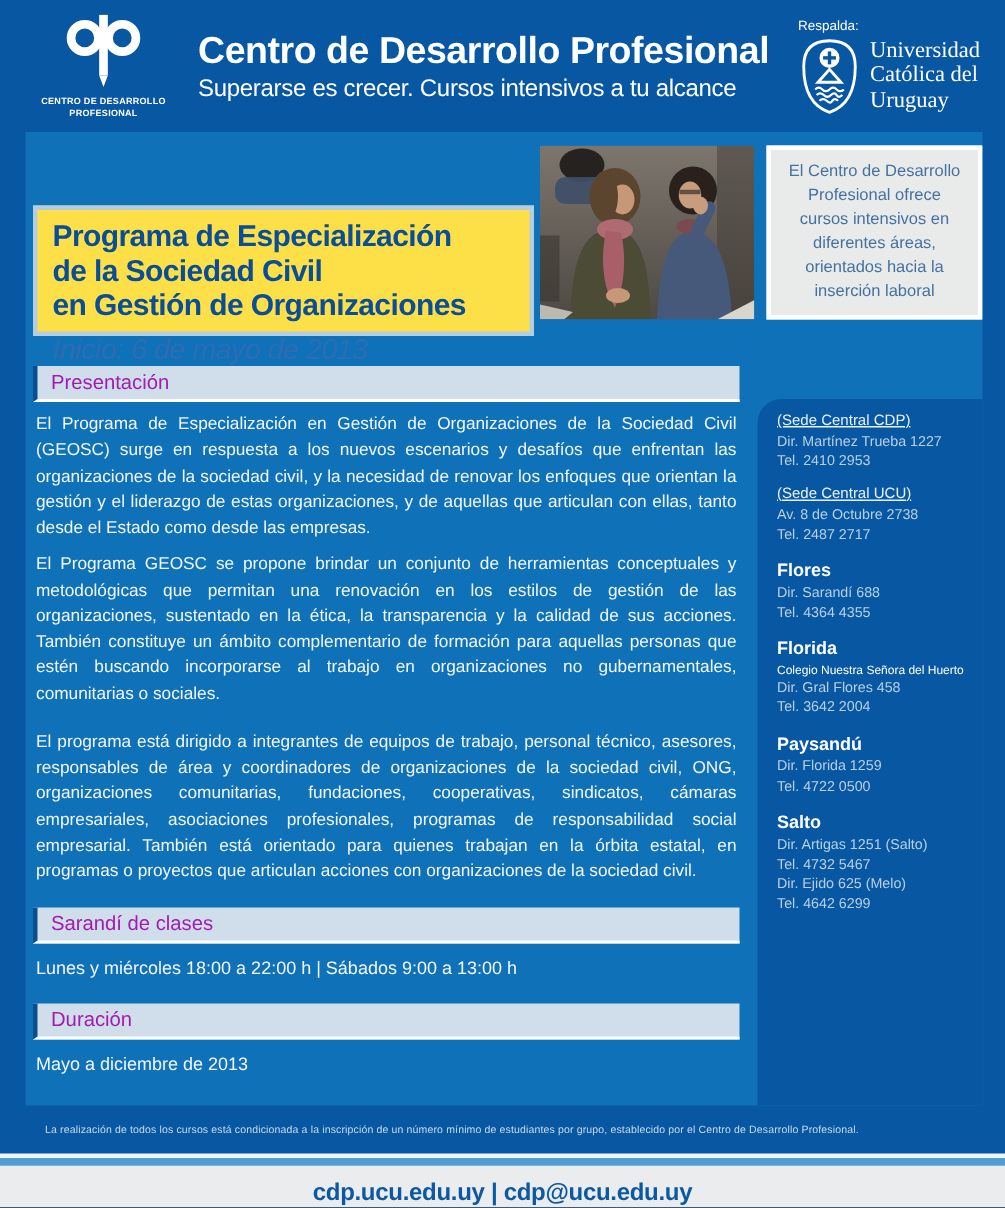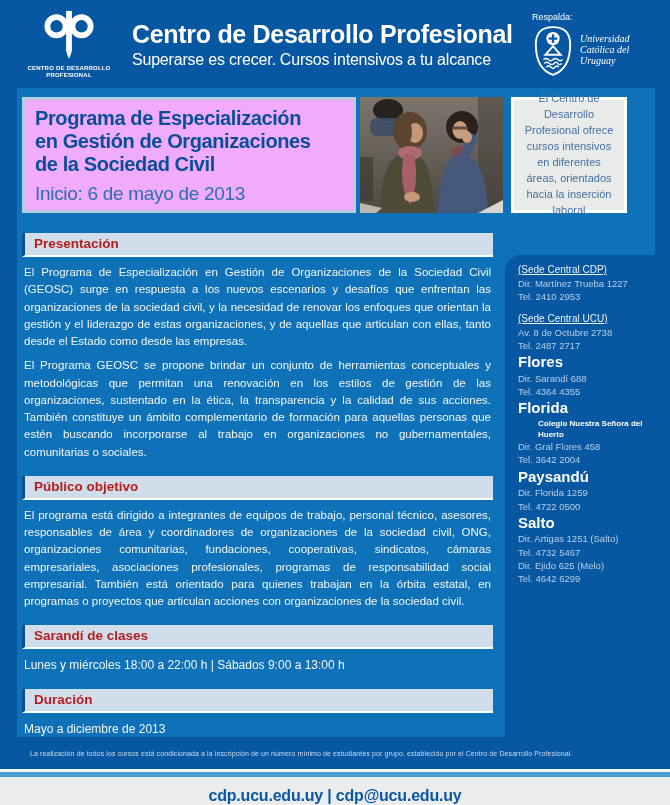--- a/index.html
+++ b/index.html
@@ -14,51 +14,51 @@
   
   .header{height:88px;display:flex;align-items:center;padding:0 12px 0 16px;box-sizing:border-box;}
   .logo-block{width:106px;text-align:center;flex:none;}
   .logo-label{color:#fff;font-size:6px;font-weight:bold;letter-spacing:.2px;line-height:1.25;width:96px;margin:2px auto 0;}
   .header-titles{flex:1;padding-left:10px;padding-top:2px;color:#fff;}
   .h-title{font-size:25px;font-weight:bold;letter-spacing:-.3px;line-height:1.05;}
   .h-sub{font-size:16px;margin-top:4px;letter-spacing:-.2px;}
   .endorse{width:126px;flex:none;color:#fff;margin-left:12px;}
   .endorse-label{font-size:9px;margin-bottom:3px;}
   .endorse-row{display:flex;align-items:center;}
-  .univ-name{font-family:"Liberation Serif", serif;font-size:10px;line-height:1.08;margin-left:6px;font-style:italic;}
+  .univ-name{font-family:"Liberation Serif", serif;font-size:15px;line-height:1.08;margin-left:6px;}
   
   .content{margin:0 15px 0 17px;background:#0f71b8;height:649px;box-sizing:border-box;overflow:hidden;}
   .hero{display:flex;padding:9px 0 0 5px;}
-  .title-box{width:334px;height:116px;box-sizing:border-box;background:#f0abfc;border:3px solid #b6cddf;padding:7px 8px 0 10px;flex:none;}
+  .title-box{width:334px;height:87px;box-sizing:border-box;background:#fde047;border:3px solid #b6cddf;padding:7px 8px 0 10px;flex:none;margin-top:40px;}
   .pt-line{color:#0a4e99;font-weight:bold;font-size:20px;letter-spacing:-.4px;line-height:23px;white-space:nowrap;}
-  .pt-start{color:#2e6db2;font-size:19px;letter-spacing:-.3px;margin-top:7px;}
+  .pt-start{color:#2e6db2;font-size:19px;letter-spacing:-.3px;margin-top:7px;font-style:italic;}
   .photo-box{width:143px;height:116px;margin-left:4px;flex:none;overflow:hidden;}
-  .info-box{width:116px;height:116px;margin-left:8px;box-sizing:border-box;background:#e9ebeb;border:3px solid #ffffff;flex:none;
+  .info-box{width:144px;height:116px;margin-left:8px;box-sizing:border-box;background:#e9ebeb;border:3px solid #ffffff;flex:none;
             display:flex;align-items:center;justify-content:flex-start;padding:6px 7px;}
   .info-text{color:#44719f;font-size:11px;line-height:1.45;text-align:center;}
   
   .columns{display:flex;padding-left:5px;margin-top:20px;height:504px;box-sizing:border-box;align-items:stretch;}
   .main-col{width:471px;flex:none;}
   .sec-bar{height:24px;box-sizing:border-box;background:#cfdeea;border-left:3px solid #0a4e8e;border-bottom:2px solid #ffffff;
-           color:#b91c1c;font-weight:bold;font-size:13.5px;line-height:21px;padding-left:9px;}
+           color:#a21caf;font-weight:normal;font-size:13.5px;line-height:21px;padding-left:9px;}
   .sec p{margin:7px 2px 0 2px;color:#f2f7fb;font-size:11.5px;line-height:1.5;}
   .just{text-align:justify;}
   .sec + .sec{margin-top:15px;}
   .one-line{font-size:12px !important;}
   
   .sidebar{width:165px;flex:none;margin-left:12px;margin-right:-15px;margin-top:22px;
            background:#0857a2;border-radius:16px 0 0 0;box-sizing:border-box;padding-bottom:14px;}
   .pill{background:#ffffff;color:#0857a2;font-weight:bold;font-size:12px;height:23px;line-height:23px;
         border-radius:0 12px 12px 0;width:128px;padding-left:13px;box-sizing:border-box;margin-top:9px;}
   .sb-inner{padding-left:13px;padding-right:8px;}
   .sb-group{margin-top:8px;}
   .sb-label{color:#e9f1f9;font-size:10px;line-height:1.4;text-decoration:underline;}
   .sb-addr{color:#b7d0e7;font-size:9.5px;line-height:1.4;}
-  .sb-city{color:#ffffff;font-weight:bold;font-size:15px;margin-top:0;line-height:1.3;}
-  .sb-sub{color:#ffffff;font-weight:bold;font-size:8px;line-height:1.4;margin-left:20px;}
+  .sb-city{color:#ffffff;font-weight:bold;font-size:12px;margin-top:10px;line-height:1.3;}
+  .sb-sub{color:#ffffff;font-weight:normal;font-size:8px;line-height:1.4;}
   
   .note-bar{height:32px;display:flex;align-items:center;padding-left:30px;box-sizing:border-box;}
   .note-text{color:#cadcee;font-size:7px;letter-spacing:.1px;}
   .sep-white{height:3px;background:#f2f4f5;}
   .sep-blue{height:5px;background:#4e9ed1;}
   .footer{height:28px;background:#ebeced;display:flex;align-items:flex-end;justify-content:center;}
   .contact{color:#0b58a4;font-weight:bold;font-size:16px;letter-spacing:-.2px;cursor:pointer;}
 </style>
 </head>
 <body>
@@ -99,22 +99,22 @@
         </div>
       </div>
     </div>
   </header>
 
   <div class="content">
 
     <div class="hero">
       <div class="title-box">
         <div class="pt-line">Programa de Especialización</div>
+        <div class="pt-line">de la Sociedad Civil</div>
         <div class="pt-line">en Gestión de Organizaciones</div>
-        <div class="pt-line">de la Sociedad Civil</div>
         <div class="pt-start">Inicio: 6 de mayo de 2013</div>
       </div>
       <div class="photo-box">
         <svg width="143" height="116" viewBox="0 0 143 116" preserveAspectRatio="none">
           <defs>
             <linearGradient id="gbg" x1="0" y1="0" x2="0" y2="1">
               <stop offset="0" stop-color="#7d766d"></stop>
               <stop offset="1" stop-color="#4e4944"></stop>
             </linearGradient>
           </defs>
@@ -151,23 +151,20 @@
 
         <section class="sec">
           <div class="sec-bar">
             <span>Presentación</span>
           </div>
           <p class="just">El Programa de Especialización en Gestión de Organizaciones de la Sociedad Civil (GEOSC) surge en respuesta a los nuevos escenarios y desafíos que enfrentan las organizaciones de la sociedad civil, y la necesidad de renovar los enfoques que orientan la gestión y el liderazgo de estas organizaciones, y de aquellas que articulan con ellas, tanto desde el Estado como desde las empresas.</p>
           <p class="just">El Programa GEOSC se propone brindar un conjunto de herramientas conceptuales y metodológicas que permitan una renovación en los estilos de gestión de las organizaciones, sustentado en la ética, la transparencia y la calidad de sus acciones. También constituye un ámbito complementario de formación para aquellas personas que estén buscando incorporarse al trabajo en organizaciones no gubernamentales, comunitarias o sociales.</p>
         </section>
 
         <section class="sec">
-          <div class="sec-bar">
-            <span>Público objetivo</span>
-          </div>
           <p class="just">El programa está dirigido a integrantes de equipos de trabajo, personal técnico, asesores, responsables de área y coordinadores de organizaciones de la sociedad civil, ONG, organizaciones comunitarias, fundaciones, cooperativas, sindicatos, cámaras empresariales, asociaciones profesionales, programas de responsabilidad social empresarial. También está orientado para quienes trabajan en la órbita estatal, en programas o proyectos que articulan acciones con organizaciones de la sociedad civil.</p>
         </section>
 
         <section class="sec">
           <div class="sec-bar">
             <span>Sarandí de clases</span>
           </div>
           <p class="one-line">Lunes y miércoles 18:00 a 22:00 h  |  Sábados 9:00 a 13:00 h</p>
         </section>
 

